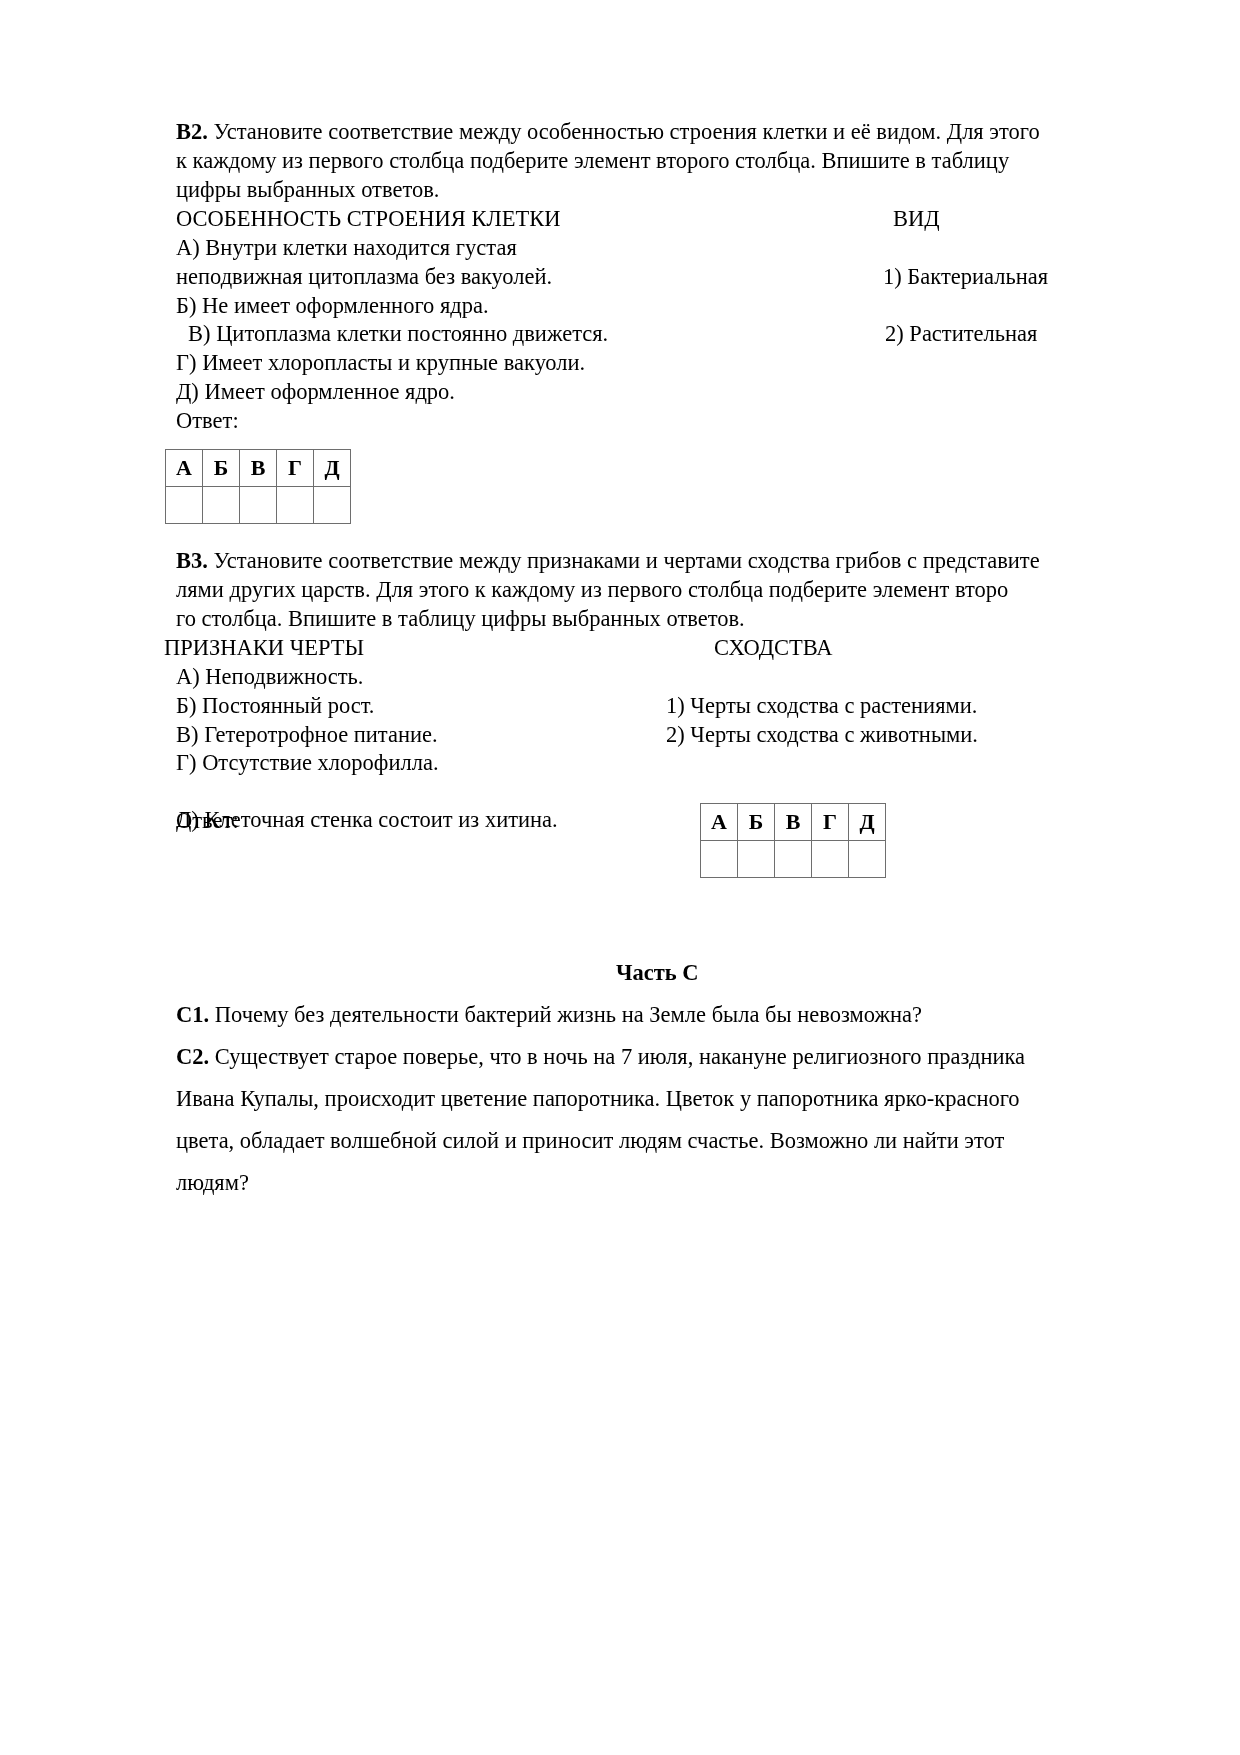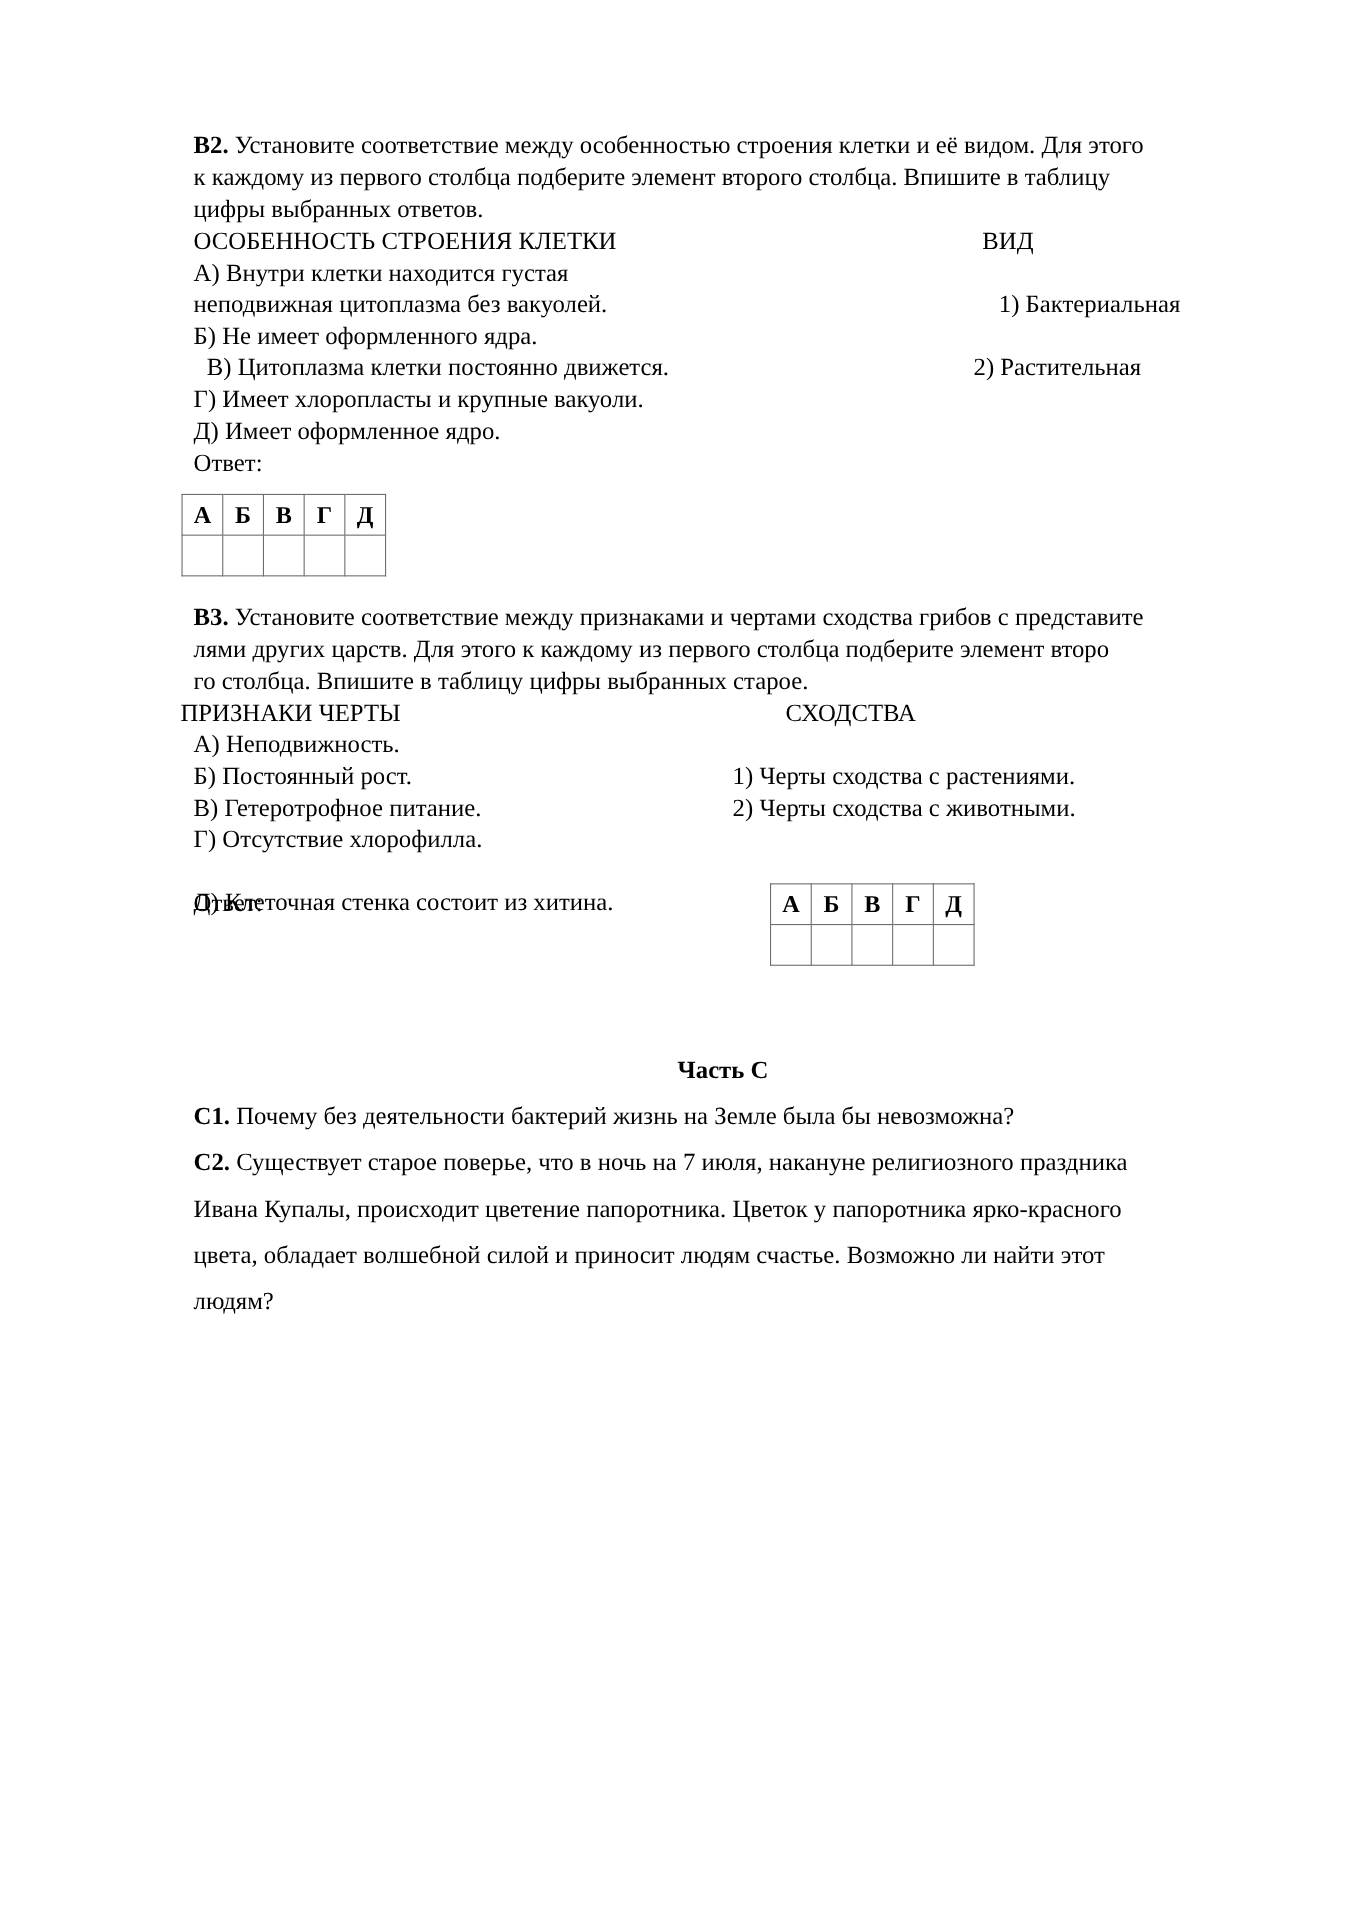--- a/index.html
+++ b/index.html
@@ -15,21 +15,21 @@
 </head>
 <body>
 
 <div class="abs" style="left:176px; top:121px;text-align:center;"><b>В2.</b><span> Установите соответствие между особенностью строения клетки и её видом. Для этого</span></div>
 <div class="abs" style="left:176px; top:150px;">к каждому из первого столбца подберите элемент второго столбца. Впишите в таблицу</div>
 <div class="abs" style="left:176px; top:179px;">цифры выбранных ответов.</div>
 <div class="abs" style="left:176px; top:208px;">ОСОБЕННОСТЬ СТРОЕНИЯ КЛЕТКИ</div>
 <div class="abs" style="left:893px; top:208px;">ВИД</div>
 <div class="abs" style="left:176px; top:237px;">А) Внутри клетки находится густая</div>
 <div class="abs" style="left:176px; top:266px;">неподвижная цитоплазма без вакуолей.</div>
-<div class="abs" style="left:883px; top:266px;margin-left:25px;">1) Бактериальная</div>
+<div class="abs" style="left:883px; top:266px;">1) Бактериальная</div>
 <div class="abs" style="left:176px; top:295px;">Б) Не имеет оформленного ядра.</div>
 <div class="abs" style="left:188px; top:323px;">В) Цитоплазма клетки постоянно движется.</div>
 <div class="abs" style="left:885px; top:323px;">2) Растительная</div>
 <div class="abs" style="left:176px; top:352px;">Г) Имеет хлоропласты и крупные вакуоли.</div>
 <div class="abs" style="left:176px; top:381px;">Д) Имеет оформленное ядро.</div>
 <div class="abs" style="left:176px; top:410px;">Ответ:</div>
 
 <table class="ans" style="left:165px; top:449px;">
   <tbody>
       <tr>
@@ -44,21 +44,21 @@
     <td></td>
     <td></td>
     <td></td>
     <td></td>
   </tr>
 </tbody>
   </table>
 
 <div class="abs" style="left:176px; top:550px;"><b>В3.</b><span> Установите соответствие между признаками и чертами сходства грибов с представите</span></div>
 <div class="abs" style="left:176px; top:579px;">лями других царств. Для этого к каждому из первого столбца подберите элемент второ</div>
-<div class="abs" style="left:176px; top:608px;">го столбца. Впишите в таблицу цифры выбранных старое.</div>
+<div class="abs" style="left:176px; top:608px;">го столбца. Впишите в таблицу цифры выбранных ответов.</div>
 <div class="abs" style="left:164px; top:637px;">ПРИЗНАКИ ЧЕРТЫ</div>
 <div class="abs" style="left:714px; top:637px;">СХОДСТВА</div>
 <div class="abs" style="left:176px; top:666px;">А) Неподвижность.</div>
 <div class="abs" style="left:176px; top:695px;">Б) Постоянный рост.</div>
 <div class="abs" style="left:666px; top:695px;">1) Черты сходства с растениями.</div>
 <div class="abs" style="left:176px; top:724px;">В) Гетеротрофное питание.</div>
 <div class="abs" style="left:666px; top:724px;">2) Черты сходства с животными.</div>
 <div class="abs" style="left:176px; top:752px;">Г) Отсутствие хлорофилла.</div>
 <div class="abs" style="left:176px; top:781px;margin-top:28px;">Д) Клеточная стенка состоит из хитина.</div>
 <div class="abs" style="left:176px; top:810px;">Ответ:</div>

